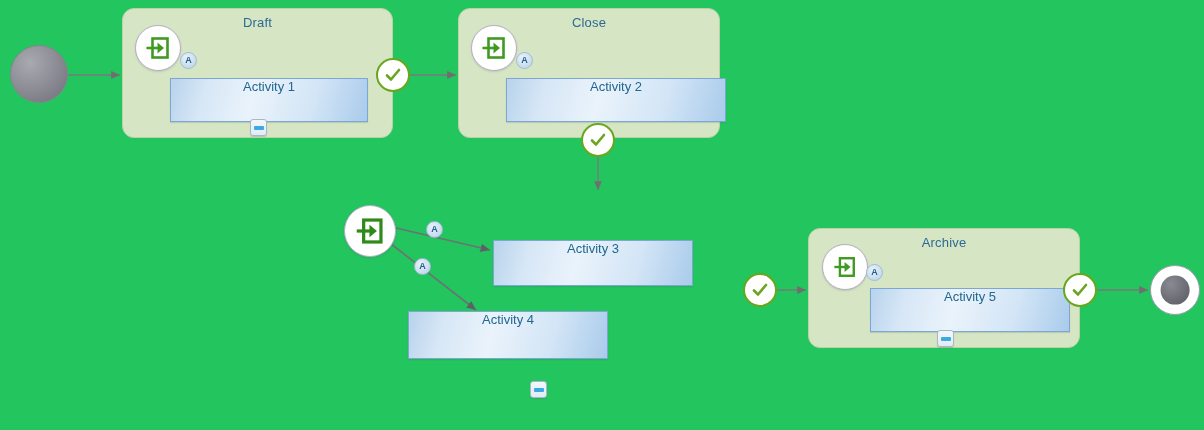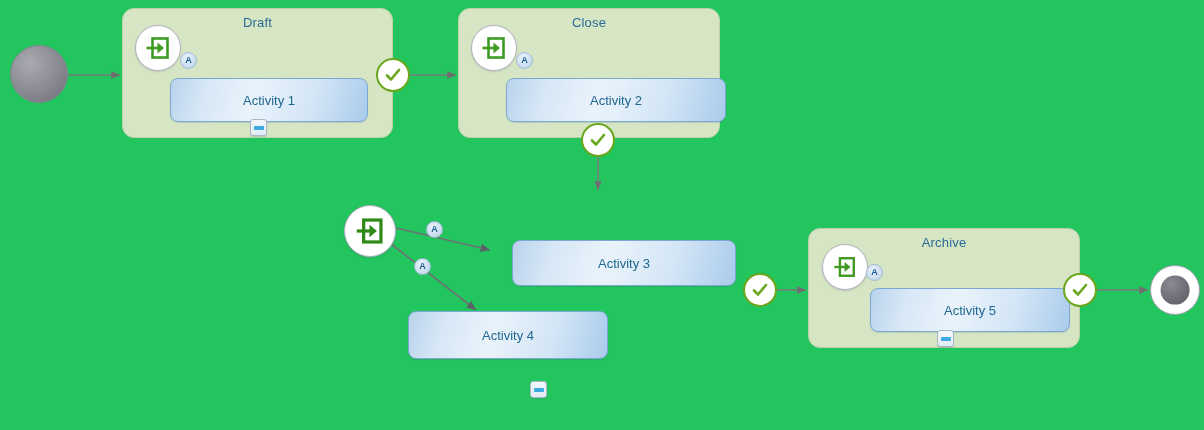--- a/index.html
+++ b/index.html
@@ -48,30 +48,30 @@
     line-height: 16px;
     letter-spacing: 0.2px;
     user-select: none;
   }
 
   
   .activity {
     position: absolute;
     box-sizing: border-box;
     border: 1px solid #7ba7d0;
-    border-radius: 8px;
+    border-radius: 0;
     background: linear-gradient(105deg,
                 #b8d3ec 0%,
                 #d7e7f6 18%,
                 #eaf3fb 42%,
                 #d3e5f6 72%,
                 #a9cbeb 100%);
     box-shadow: 0 1px 1px rgba(60,90,120,0.18);
     display: flex;
-    align-items: center;
+    align-items: flex-start;
     justify-content: center;
     font-size: 13px;
     color: #21678f;
     font-family: "Liberation Sans", sans-serif;
     user-select: none;
   }
 
   
   .start-node {
     position: absolute;
@@ -260,21 +260,21 @@
     <span>A</span>
   </div>
 
   <div class="check-icon" style="left:581px; top:123px;">
     <svg width="20" height="20" viewBox="0 0 20 20" aria-hidden="true">
       <path d="M 4 10.5 L 8 14.5 L 16 5" fill="none" stroke="#6aa61e" stroke-width="2.6" stroke-linecap="round" stroke-linejoin="round"></path>
     </svg>
   </div>
 
 
-  <div class="activity" style="left:512px; top:240px; width:224px; height:46px;">
+  <div class="activity" style="left:493px; top:240px; width:200px; height:46px;">
     <span>Activity 3</span>
   </div>
 
   <div class="activity" style="left:408px; top:311px; width:200px; height:48px;">
     <span>Activity 4</span>
   </div>
 
   <div class="enter-icon big" style="left:344px; top:205px;">
     <svg width="30" height="30" viewBox="0 0 26 26" aria-hidden="true">
       <rect x="7.5" y="3.5" width="15" height="19" fill="none" stroke="#2f8a1a" stroke-width="2.8"></rect>

